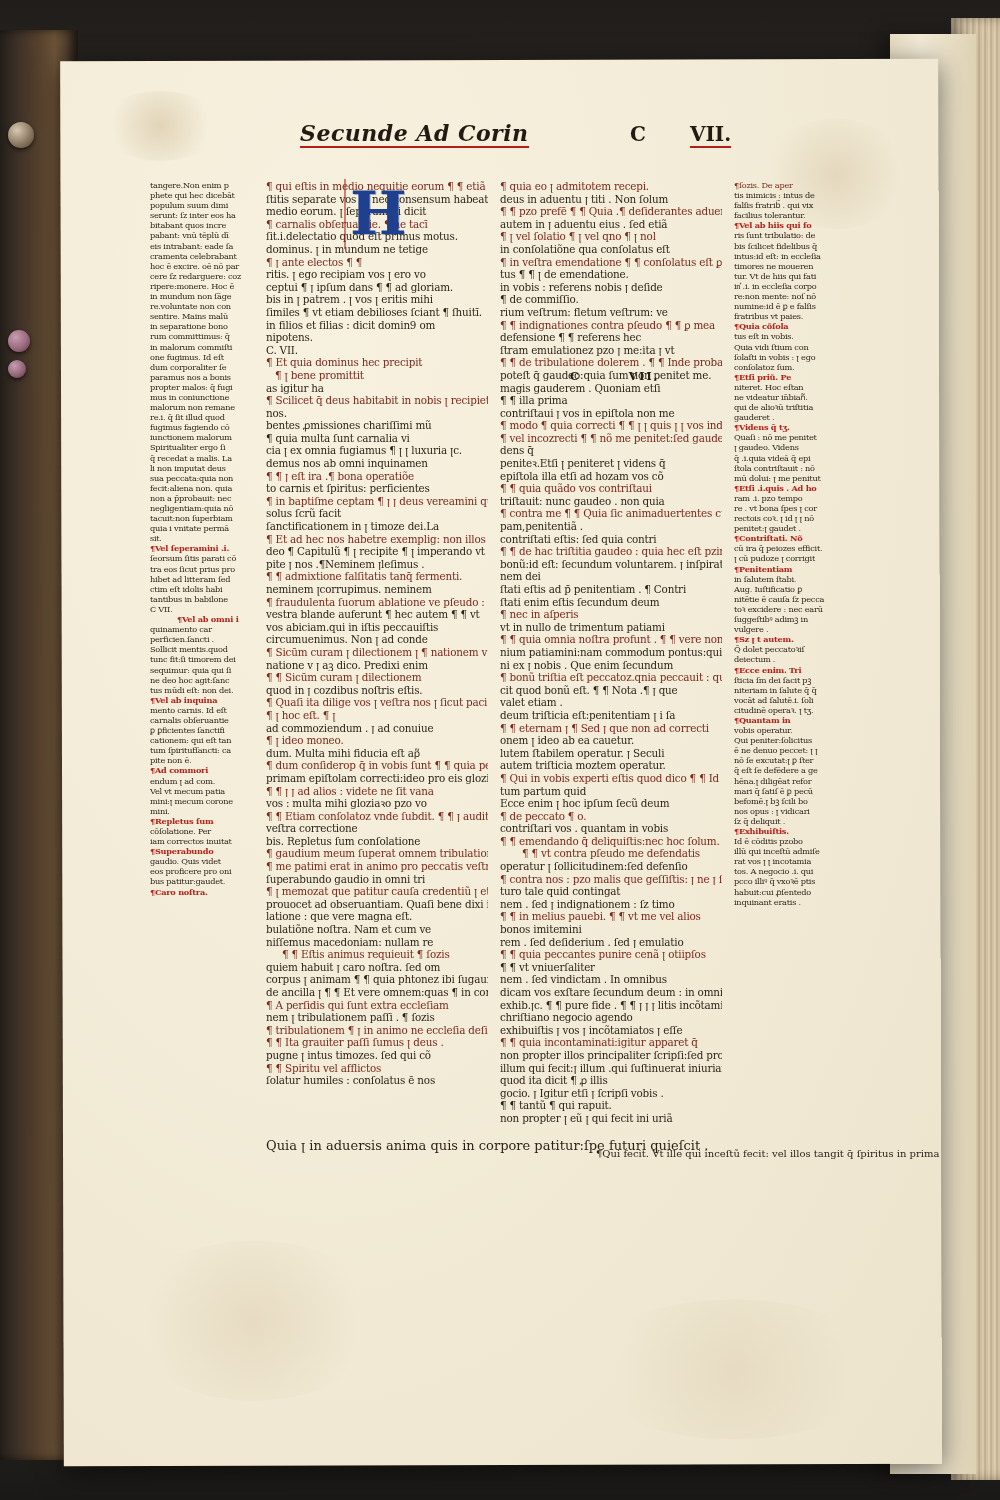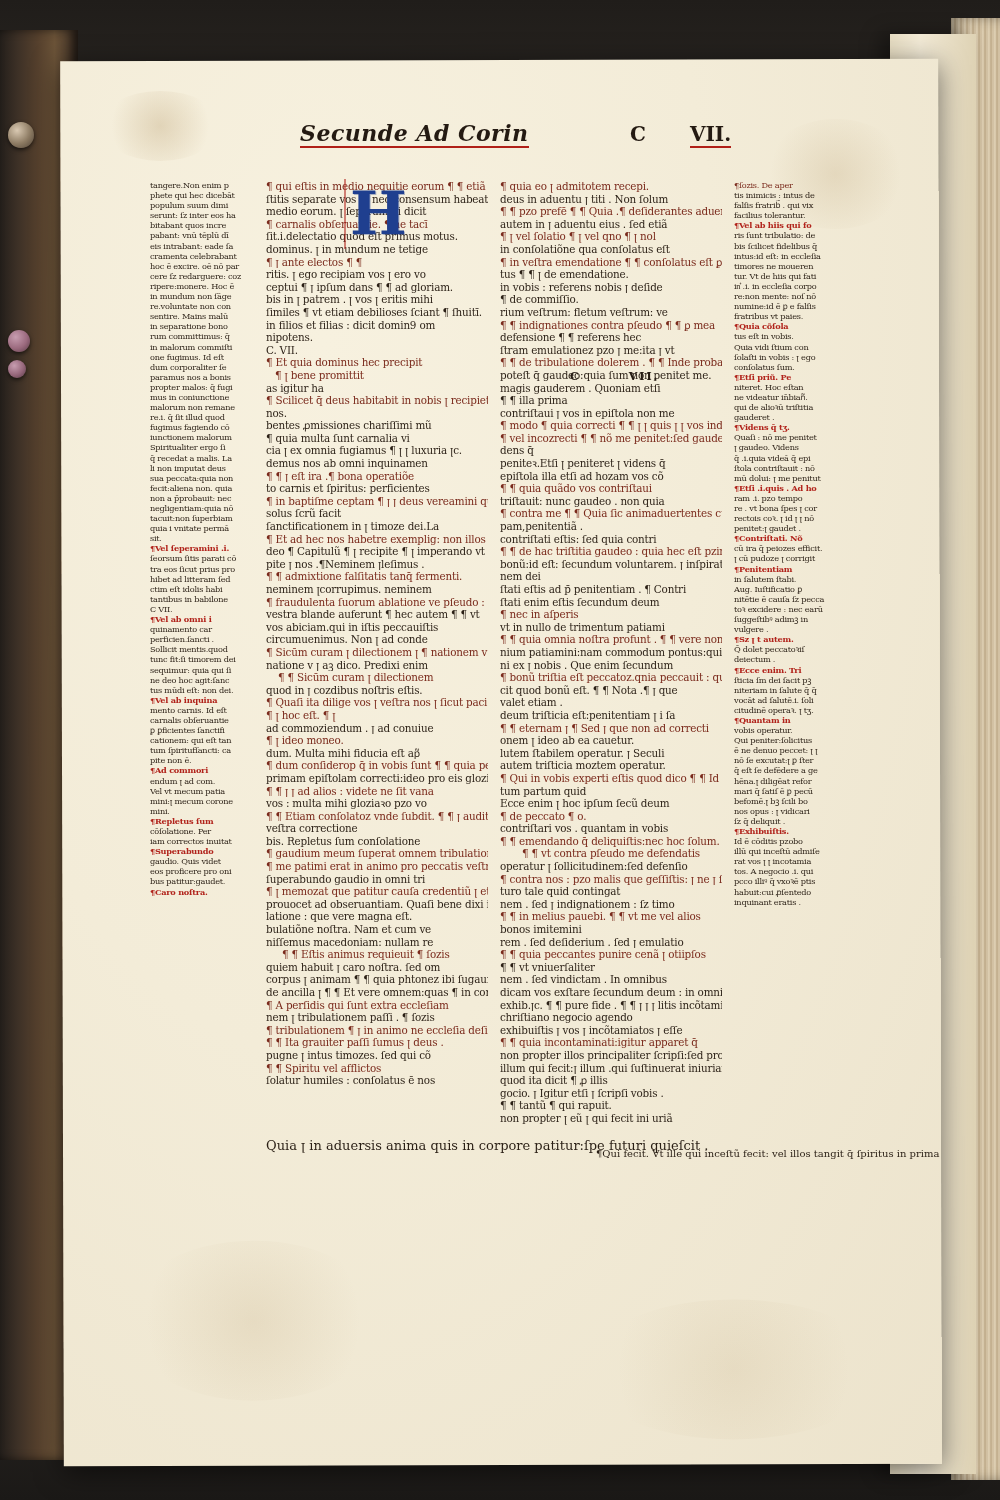--- a/index.html
+++ b/index.html
@@ -300,21 +300,21 @@
         <span class="ln">tacuit:non ſuperbiam</span>
         <span class="ln">quia i vnitate permã</span>
         <span class="ln">sit.</span>
         <span class="ln" style="color: rgb(177, 35, 27); font-weight: bold;">¶Vel ſeperamini .i.</span>
         <span class="ln">ſeorsum ſitis parati cõ</span>
         <span class="ln">tra eos ſicut prius pro</span>
         <span class="ln">hibet ad litteram ſed</span>
         <span class="ln">ctim eſt idolis habi</span>
         <span class="ln">tantibus in babilone</span>
         <span class="ln">C      VII.</span>
-        <span class="ln" style="color: rgb(177, 35, 27); font-weight: bold;">¶Vel ab omni i</span>
+        <span class="ln" style="color: rgb(177, 35, 27); font-weight: bold; margin-left: 27px;">¶Vel ab omni i</span>
         <span class="ln">quinamento car</span>
         <span class="ln">perficien.ſancti .</span>
         <span class="ln">Sollicit mentis.quod</span>
         <span class="ln">tunc fit:ſi timorem dei</span>
         <span class="ln">sequimur: quia qui ſi</span>
         <span class="ln">ne deo hoc agit:ſanc</span>
         <span class="ln">tus mũdi eſt: non dei.</span>
         <span class="ln" style="color: rgb(177, 35, 27); font-weight: bold;">¶Vel ab inquina </span>
         <span class="ln">mento carnis. Id eſt</span>
         <span class="ln">carnalis obſeruantie</span>
@@ -372,21 +372,21 @@
         <span class="ln">deo ¶ Capitulũ ¶ ꞁ recipite ¶ ꞁ imperando vt pſeudo</span>
         <span class="ln">pite ꞁ nos .¶Neminem ꞁleſimus .</span>
         <span class="ln" style="color: rgb(122, 42, 28);">¶ ¶ admixtione falſitatis tanq̄ fermenti.</span>
         <span class="ln">neminem ꞁcorrupimus. neminem</span>
         <span class="ln" style="color: rgb(122, 42, 28);">¶ fraudulenta ſuorum ablatione ve pſeudo : qui</span>
         <span class="ln">vestra blande auferunt   ¶ hec autem ¶ ¶ vt</span>
         <span class="ln">vos abiciam.qui in iſtis peccauiſtis</span>
         <span class="ln">circumuenimus. Non ꞁ ad conde</span>
         <span class="ln" style="color: rgb(122, 42, 28);">¶ Sicūm curam ꞁ dilectionem ꞁ ¶ nationem v ꞁ aꝫ dico</span>
         <span class="ln">natione v ꞁ aꝫ dico. Predixi enim</span>
-        <span class="ln" style="color: rgb(122, 42, 28); margin-left: 12px;">¶ ¶ Sicūm curam ꞁ dilectionem</span>
+        <span class="ln" style="color: rgb(122, 42, 28);">¶ ¶ Sicūm curam ꞁ dilectionem</span>
         <span class="ln">quod in ꞁ cozdibus noſtris eſtis.</span>
         <span class="ln" style="color: rgb(122, 42, 28);">¶ Quaſi ita dilige vos ꞁ veſtra nos ꞁ ſicut paci</span>
         <span class="ln" style="color: rgb(122, 42, 28);">¶ ꞁ hoc eſt.                ¶ ꞁ </span>
         <span class="ln">ad commoziendum . ꞁ ad conuiue</span>
         <span class="ln" style="color: rgb(122, 42, 28);">¶ ꞁ ideo moneo.</span>
         <span class="ln">dum. Multa mihi fiducia eſt ap᷑</span>
         <span class="ln" style="color: rgb(122, 42, 28);">¶ dum conſiderop q̄ in vobis ſunt ¶ ¶ quia per</span>
         <span class="ln">primam epiſtolam correcti:ideo pro eis glozianf</span>
         <span class="ln" style="color: rgb(122, 42, 28);">¶ ¶ ꞁ ꞁ ad alios : videte ne ſit vana</span>
         <span class="ln">vos : multa mihi gloziaꝛo pzo vo</span>
@@ -509,21 +509,21 @@
         <span class="ln">timores ne moueren</span>
         <span class="ln">tur. Vt de hiis qui fati</span>
         <span class="ln">in͛ .i. in eccleſia corpo</span>
         <span class="ln">re:non mente: noſ nõ</span>
         <span class="ln">numine:id ē ꝑ e falſis</span>
         <span class="ln">fratribus vt paies.</span>
         <span class="ln" style="color: rgb(177, 35, 27); font-weight: bold;">¶Quia cõſola</span>
         <span class="ln">tus eſt in vobis.</span>
         <span class="ln">Quia vidi ſtium con</span>
         <span class="ln">ſolaſti in vobis : ꞁ ego</span>
-        <span class="ln">conſolatus ſum.</span>
+        <span class="ln">conſolatoz ſum.</span>
         <span class="ln" style="color: rgb(177, 35, 27); font-weight: bold;">¶Etſi priũ. Pe</span>
         <span class="ln">niteret. Hoc eſtan</span>
         <span class="ln">ne videatur in̄bian᷑.</span>
         <span class="ln">qui de alioꝛũ triſtitia</span>
         <span class="ln">gauderet .</span>
         <span class="ln" style="color: rgb(177, 35, 27); font-weight: bold;">¶Videns q̄ tʒ.</span>
         <span class="ln">Quaſi : nõ me penitet</span>
         <span class="ln">ꞁ gaudeo. Videns</span>
         <span class="ln">q̄ .i.quia videã q̄ epi</span>
         <span class="ln">ſtola contriſtauit : nõ</span>

